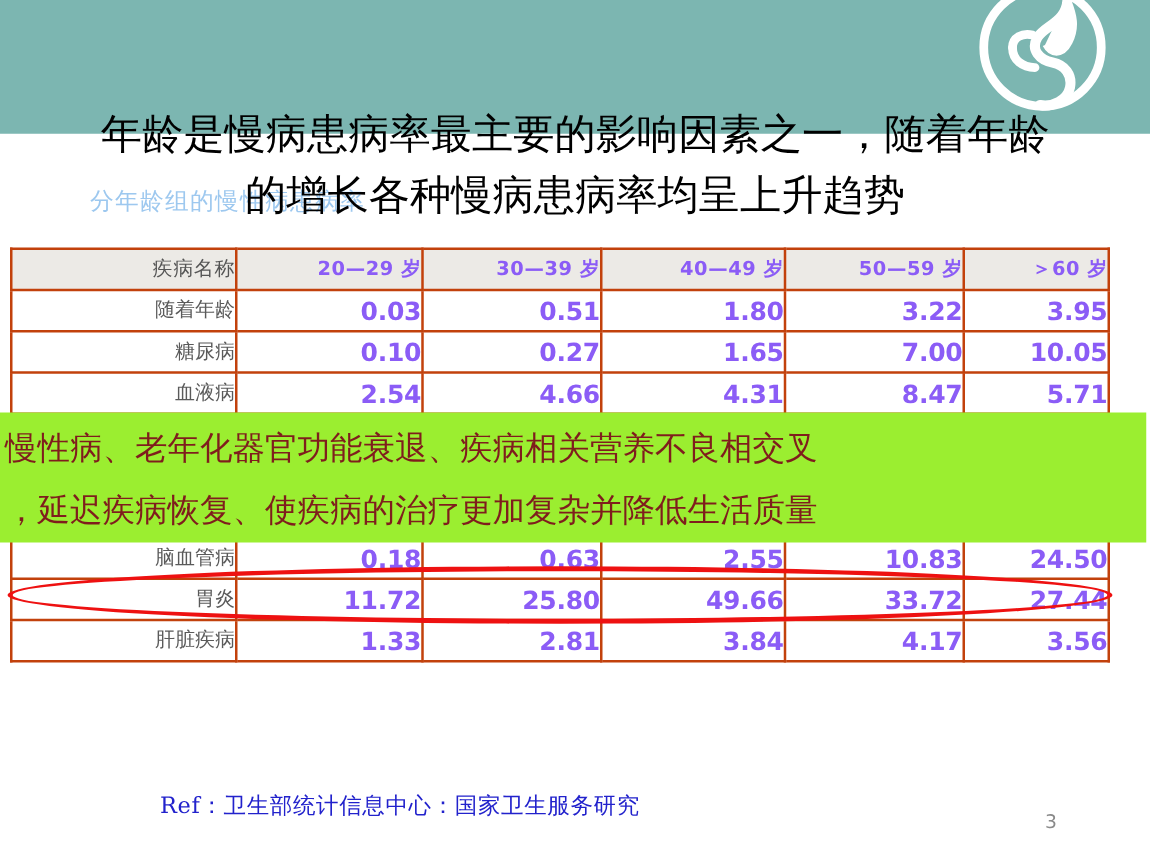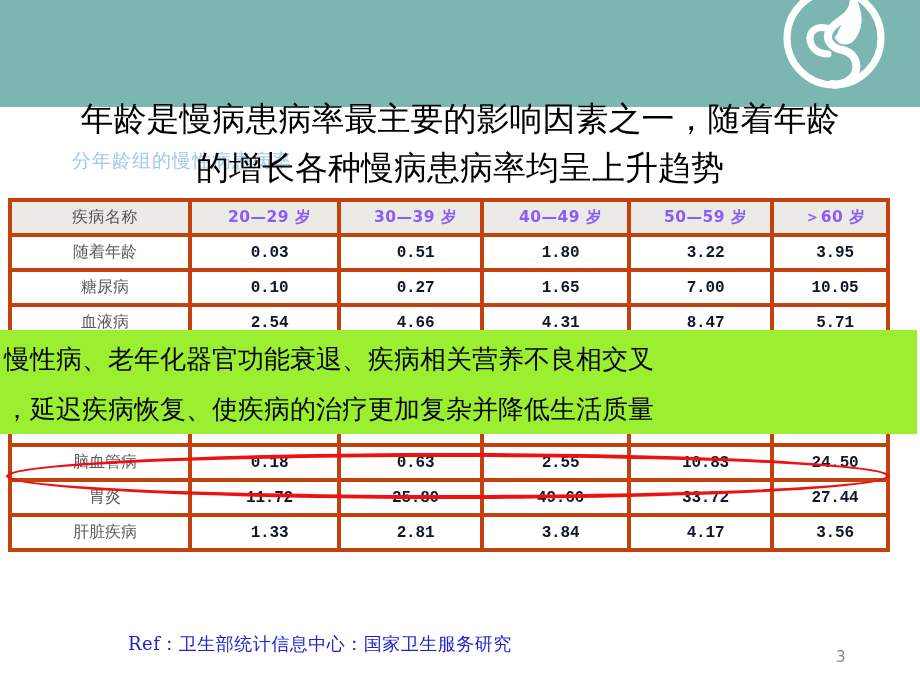--- a/index.html
+++ b/index.html
@@ -49,21 +49,21 @@
     font-size: 19px;
     color: #9dc8ef;
     white-space: nowrap;
     letter-spacing: 1px;
   }
 
   
   .main-title {
     position: absolute;
     left: 0;
-    top: 94px;
+    top: 82px;
     width: 920px;
     text-align: center;
     font-family: "DejaVu Serif", "Liberation Serif", serif;
     font-size: 33px;
     line-height: 49px;
     color: #000000;
     letter-spacing: 0px;
   }
   .main-title .l1 { display: block; }
   .main-title .l2 { display: block; }
@@ -82,25 +82,25 @@
     font-family: "DejaVu Sans", "Liberation Sans", sans-serif;
   }
   table.data col.c0 { width: 180px; }
   table.data col.c1 { width: 149px; }
   table.data col.c2 { width: 143px; }
   table.data col.c3 { width: 147px; }
   table.data col.c4 { width: 143px; }
   table.data col.c5 { width: 116px; }
 
   table.data th, table.data td {
-    border: 4px solid #c2410c;
+    border: 2px solid #c2410c;
     height: 31px;
     padding: 0 0 0 10px;
     font-size: 15.5px;
-    text-align: center;
+    text-align: right;
     vertical-align: middle;
   }
   table.data thead th {
     background: #eceae6;
     color: #8b5cf6;
     font-weight: bold;
     letter-spacing: 0.5px;
   }
   table.data thead th.name {
     font-family: "DejaVu Serif", "Liberation Serif", serif;
@@ -110,45 +110,44 @@
   }
   table.data tbody td.name {
     font-family: "DejaVu Serif", "Liberation Serif", serif;
     font-size: 16px;
     color: #5a5a5a;
     font-weight: normal;
     letter-spacing: 0px;
   }
   table.data tbody td.num {
     font-weight: bold;
-    color: #0f172a;
-    font-size: 16px;
+    color: #8b5cf6;
+    font-size: 20px;
     letter-spacing: -0.2px;
-    font-family: Liberation Mono, monospace;
   }
 
   
   .green-box {
     position: absolute;
     left: 0px;
     top: 330px;
     width: 917px;
     height: 104px;
     background: #9bee30;
     z-index: 20;
   }
   .green-box .gtext {
     position: absolute;
     left: 4px;
     top: 4px;
     width: 913px;
     font-family: "DejaVu Serif", "Liberation Serif", serif;
     font-size: 26px;
     line-height: 50px;
-    color: #000000;
+    color: #7f1d1d;
     letter-spacing: 0px;
     white-space: nowrap;
   }
   .green-box .gl { display: block; }
 
   
   .red-ellipse {
     position: absolute;
     left: 6px;
     top: 453px;

